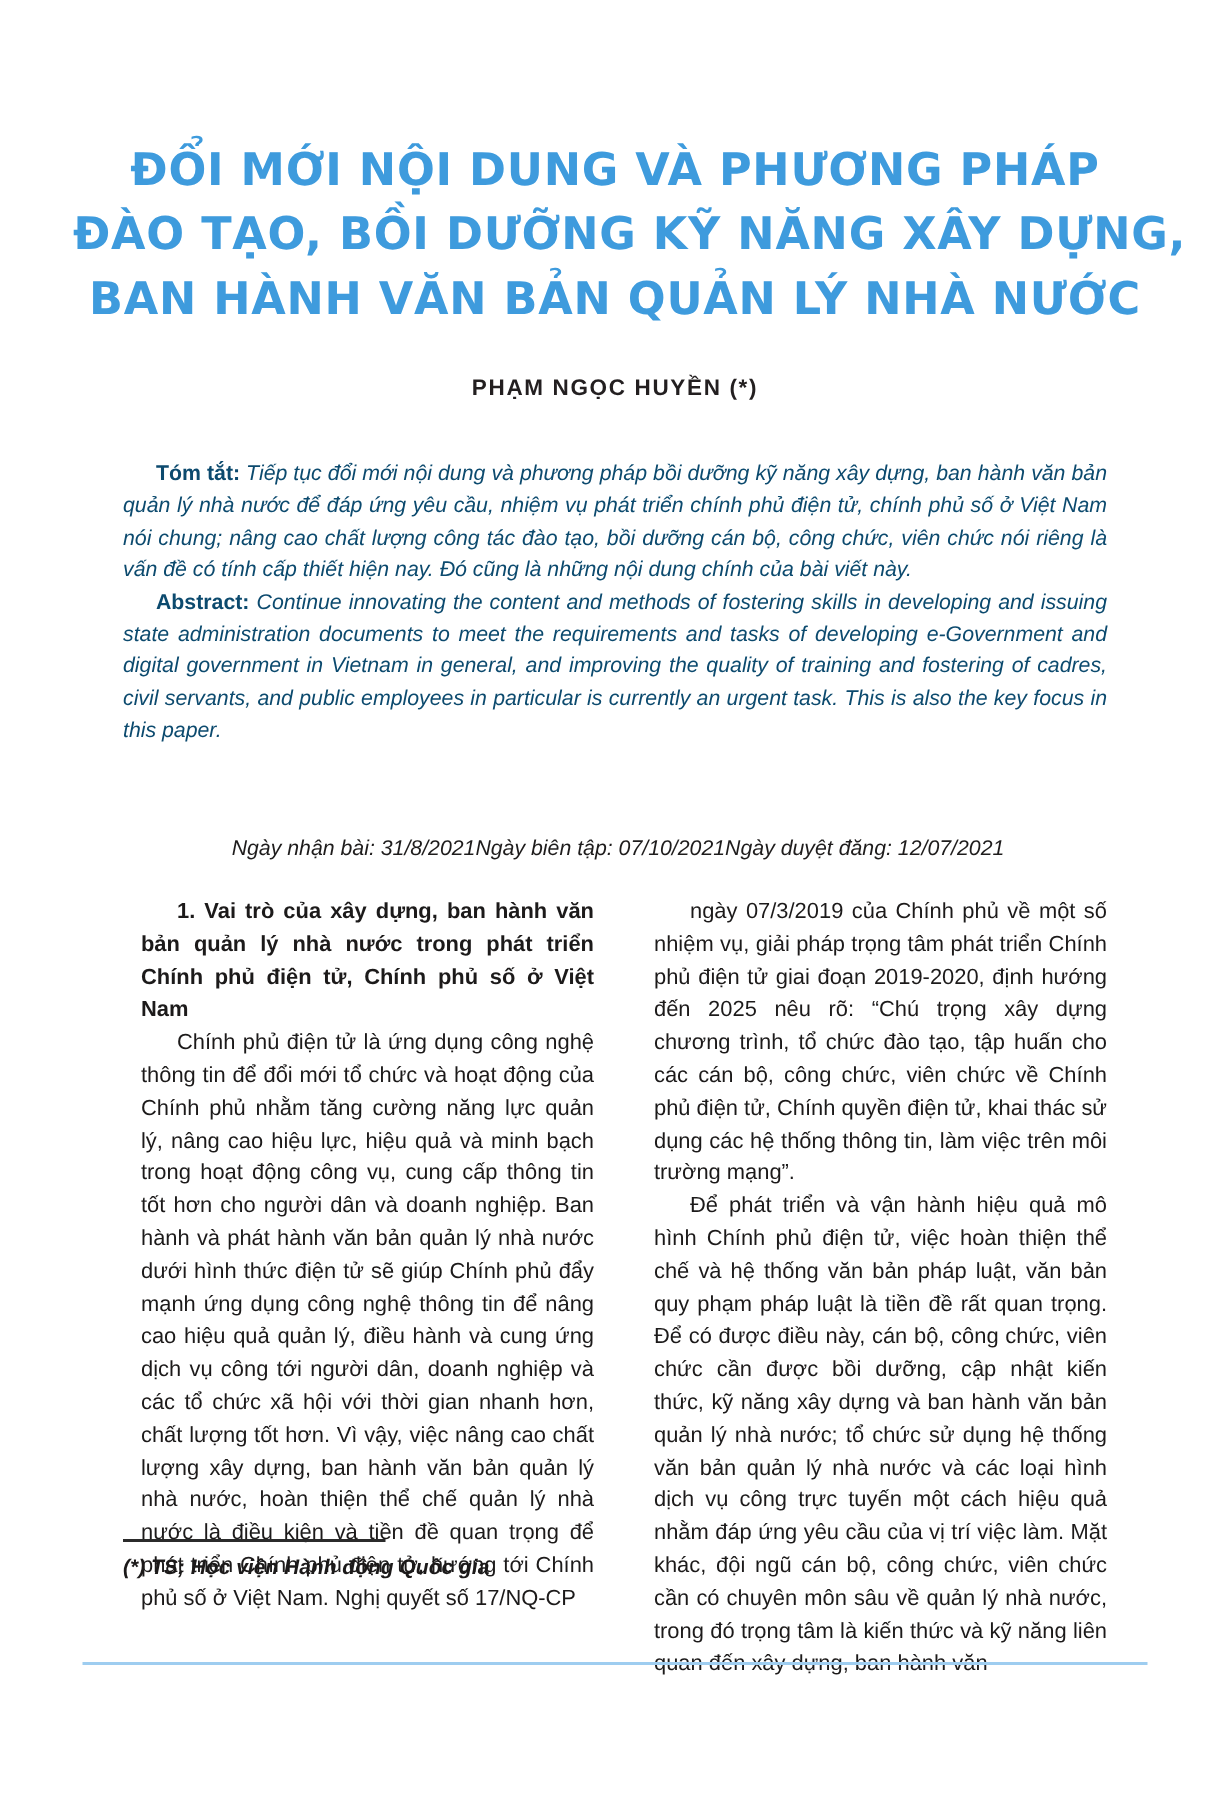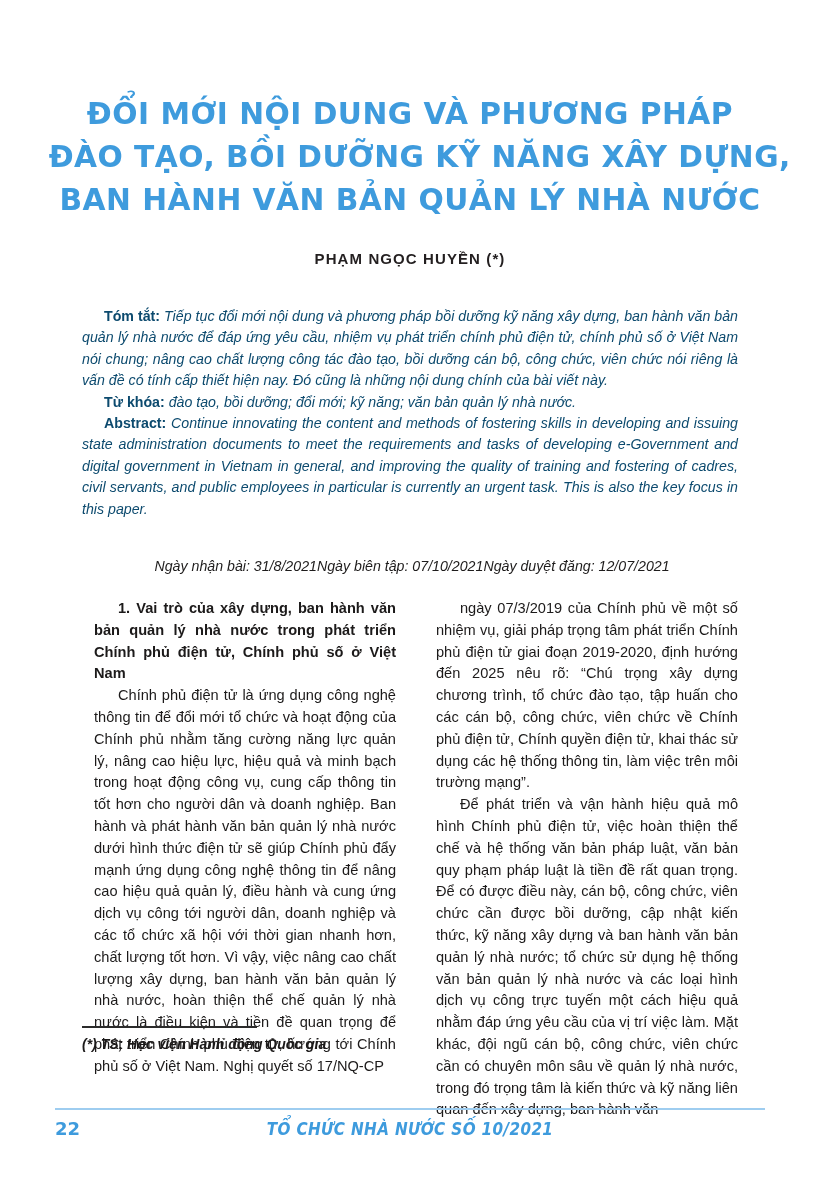--- a/index.html
+++ b/index.html
@@ -216,21 +216,20 @@
   <div class="title-block">
     <div class="title-line">ĐỔI MỚI NỘI DUNG VÀ PHƯƠNG PHÁP</div>
     <div class="title-line">ĐÀO TẠO, BỒI DƯỠNG KỸ NĂNG XÂY DỰNG,</div>
     <div class="title-line">BAN HÀNH VĂN BẢN QUẢN LÝ NHÀ NƯỚC</div>
   </div>
 
   <div class="author">PHẠM NGỌC HUYỀN (*)</div>
 
   <div class="abstract">
     <p><span class="lbl">Tóm tắt:</span><span class="it"> Tiếp tục đổi mới nội dung và phương pháp bồi dưỡng kỹ năng xây dựng, ban hành văn bản quản lý nhà nước để đáp ứng yêu cầu, nhiệm vụ phát triển chính phủ điện tử, chính phủ số ở Việt Nam nói chung; nâng cao chất lượng công tác đào tạo, bồi dưỡng cán bộ, công chức, viên chức nói riêng là vấn đề có tính cấp thiết hiện nay. Đó cũng là những nội dung chính của bài viết này.</span></p>
-    <p><span class="lbl">Từ khóa:</span><span class="it"> đào tạo, bồi dưỡng; đổi mới; kỹ năng; văn bản quản lý nhà nước.</span></p>
     <p><span class="lbl">Abstract:</span><span class="it"> Continue innovating the content and methods of fostering skills in developing and issuing state administration documents to meet the requirements and tasks of developing e-Government and digital government in Vietnam in general, and improving the quality of training and fostering of cadres, civil servants, and public employees in particular is currently an urgent task. This is also the key focus in this paper.</span></p>
   </div>
 
   <div class="dates">
     <span>Ngày nhận bài: 31/8/2021</span>
     <span>Ngày biên tập: 07/10/2021</span>
     <span>Ngày duyệt đăng: 12/07/2021</span>
   </div>
 
   <div class="columns">
@@ -244,19 +243,15 @@
     </div>
   </div>
 
   <div class="footnote">
     <div class="footnote-rule"></div>
     <div class="footnote-text">(*) TS; Học viện Hành động Quốc gia</div>
   </div>
 
   <div class="footer">
     <div class="footer-rule"></div>
-    <div class="footer-row">
-      <div class="page-num">22</div>
-      <div class="footer-title">TỔ CHỨC NHÀ NƯỚC SỐ 10/2021</div>
-    </div>
   </div>
 
 </div>
 
 </body></html>

